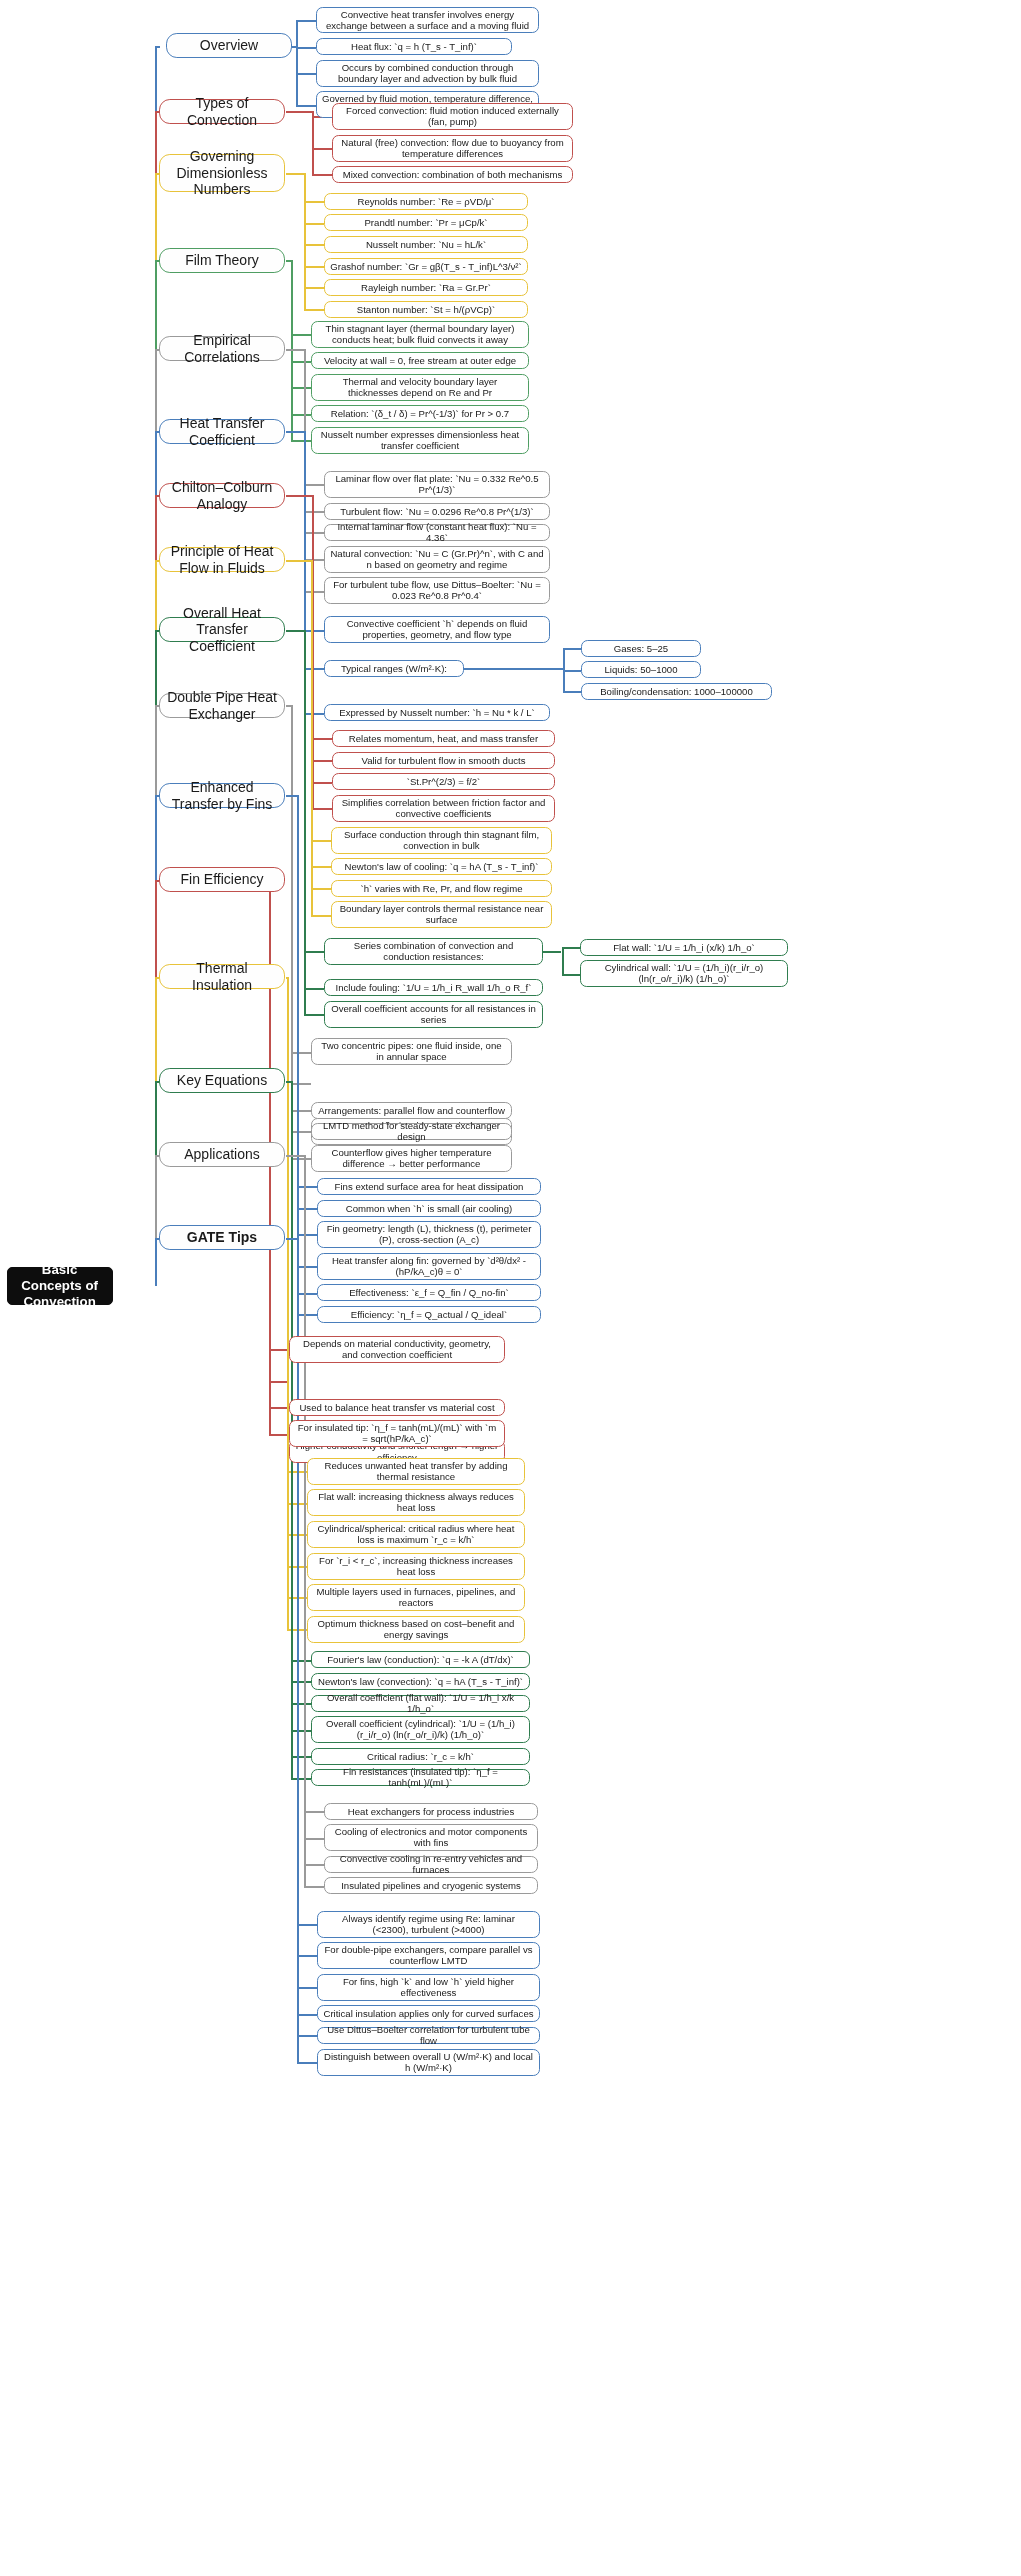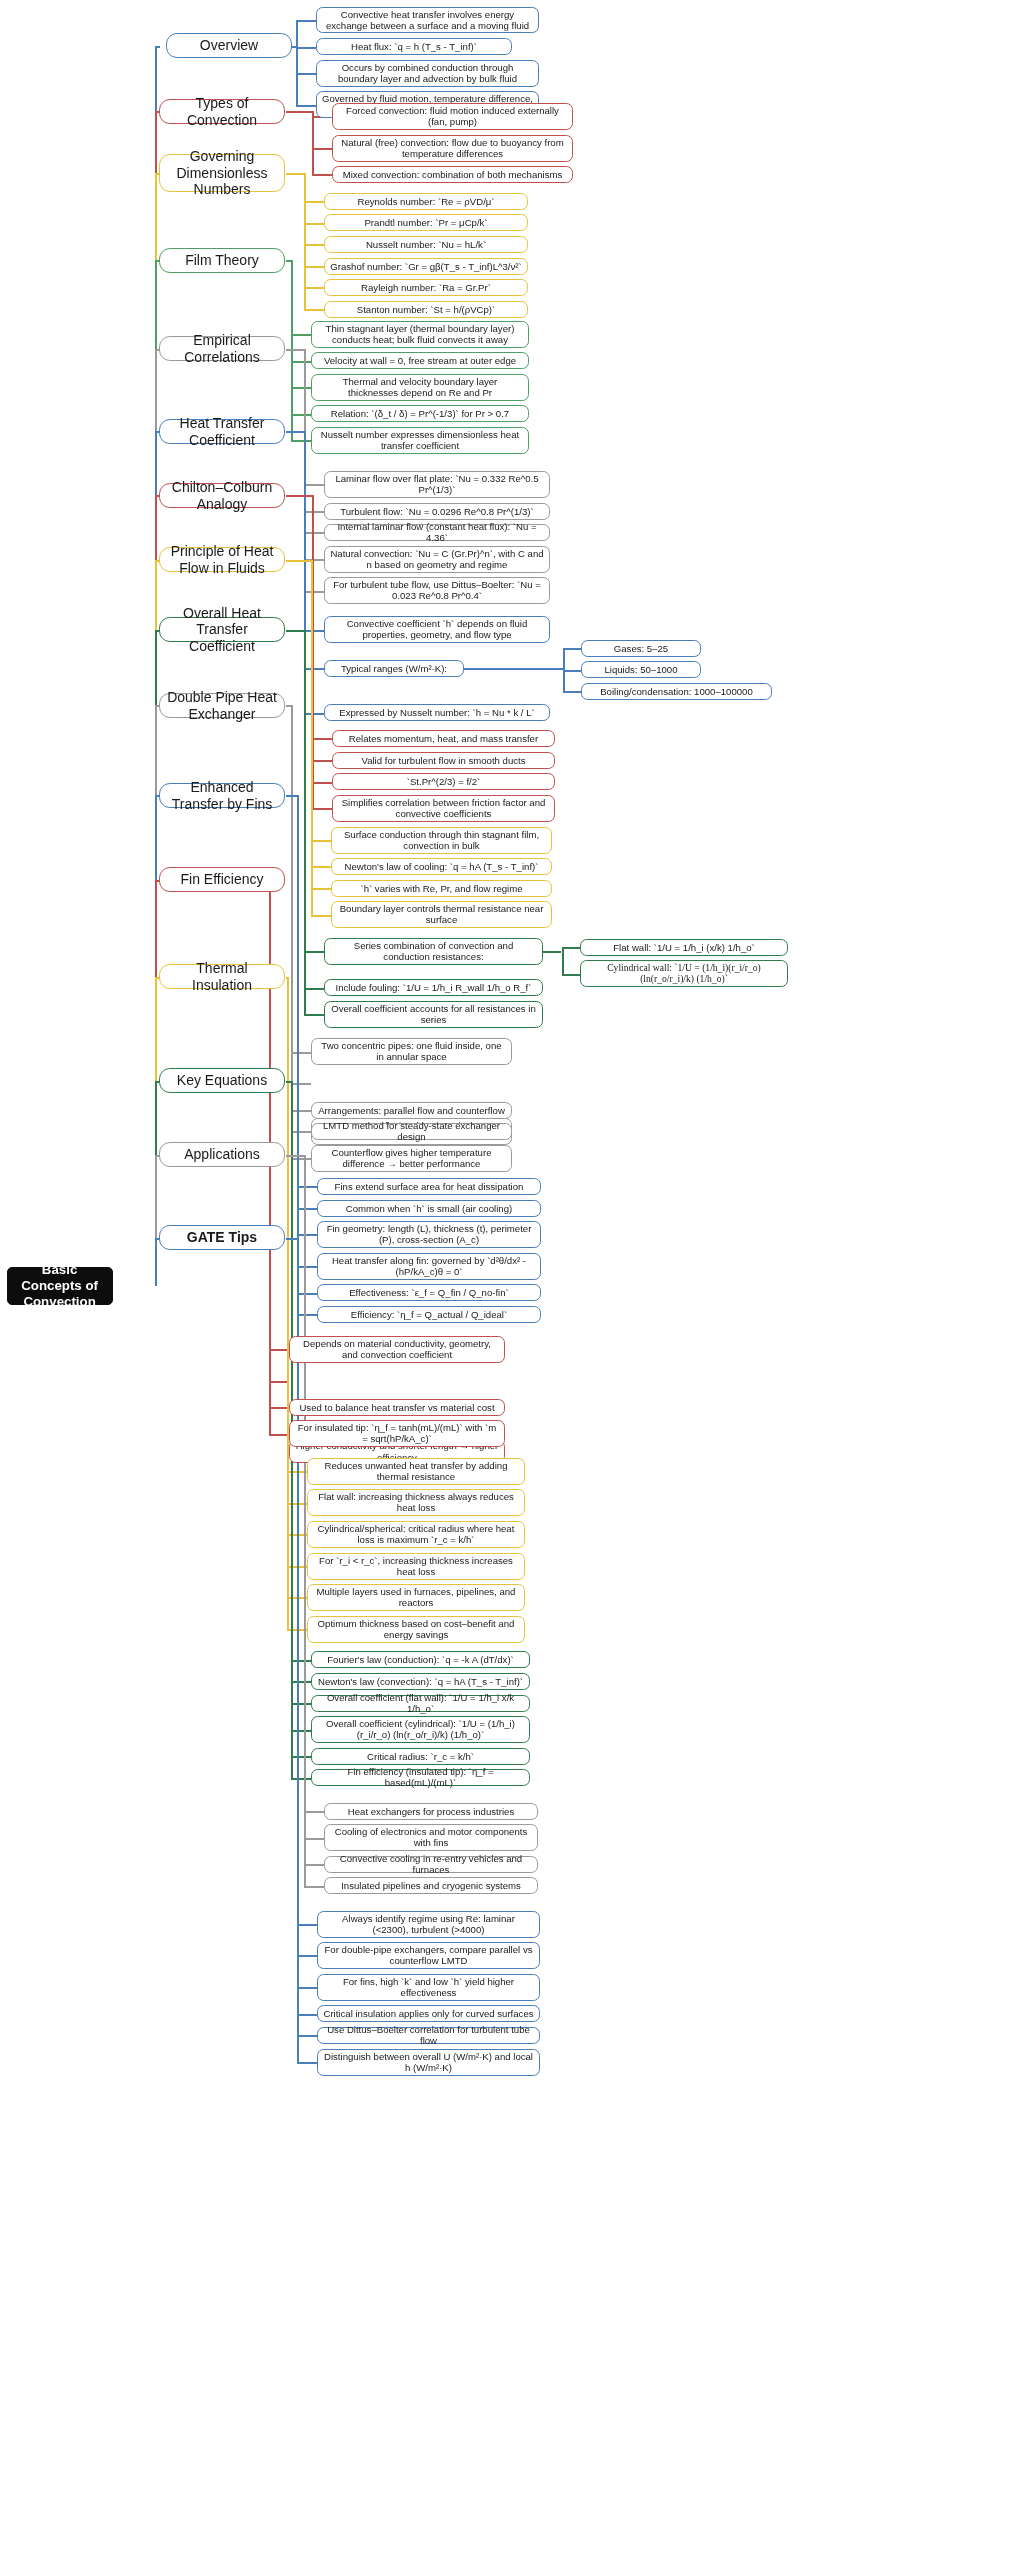--- a/index.html
+++ b/index.html
@@ -202,21 +202,21 @@
     <div class="node l1" style="left: 159px; top: 617px; width: 126px; height: 25px; border-color: rgb(47, 125, 79);">Overall Heat Transfer Coefficient</div>
     <div class="conn h" style="left: 286px; top: 630px; width: 18.3px; border-top-color: rgb(47, 125, 79);"></div>
     <div class="conn v" style="left: 304px; top: 630px; height: 385px; border-left-color: rgb(47, 125, 79);"></div>
     <div class="conn h" style="left: 304px; top: 951px; width: 20px; border-top-color: rgb(47, 125, 79);"></div>
     <div class="node l2" style="left: 324px; top: 938px; width: 219px; height: 26.6px; border-color: rgb(47, 125, 79);">Series combination of convection and conduction resistances:</div>
     <div class="conn h thin" style="left: 543px; top: 951px; width: 18.3px; border-top-color: rgb(47, 125, 79);"></div>
     <div class="conn v thin" style="left: 562px; top: 947px; height: 26.6px; border-left-color: rgb(47, 125, 79);"></div>
     <div class="conn h thin" style="left: 562px; top: 947px; width: 18.3px; border-top-color: rgb(47, 125, 79);"></div>
     <div class="node l3" style="left: 580px; top: 939px; width: 208px; height: 16.6px; border-color: rgb(47, 125, 79);">Flat wall: `1/U = 1/h_i (x/k) 1/h_o`</div>
     <div class="conn h thin" style="left: 562px; top: 974px; width: 18.3px; border-top-color: rgb(47, 125, 79);"></div>
-    <div class="node l3" style="left: 580px; top: 960px; width: 208px; height: 26.6px; border-color: rgb(47, 125, 79); font-family: Liberation Serif, serif;">Cylindrical wall: `1/U = (1/h_i)(r_i/r_o) (ln(r_o/r_i)/k) (1/h_o)`</div>
+    <div class="node l3" style="left: 580px; top: 960px; width: 208px; height: 26.6px; border-color: rgb(47, 125, 79);">Cylindrical wall: `1/U = (1/h_i)(r_i/r_o) (ln(r_o/r_i)/k) (1/h_o)`</div>
     <div class="conn h" style="left: 304px; top: 988px; width: 20px; border-top-color: rgb(47, 125, 79);"></div>
     <div class="node l2" style="left: 324px; top: 979px; width: 219px; height: 16.6px; border-color: rgb(47, 125, 79);">Include fouling: `1/U = 1/h_i R_wall 1/h_o R_f`</div>
     <div class="conn h" style="left: 304px; top: 1014px; width: 20px; border-top-color: rgb(47, 125, 79);"></div>
     <div class="node l2" style="left: 324px; top: 1001px; width: 219px; height: 26.6px; border-color: rgb(47, 125, 79);">Overall coefficient accounts for all resistances in series</div>
     <div class="conn v" style="left: 155px; top: 705px; height: 581px; border-left-color: rgb(154, 154, 154);"></div>
     <div class="conn h" style="left: 155px; top: 705px; width: 5px; border-top-color: rgb(154, 154, 154);"></div>
     <div class="node l1" style="left: 159px; top: 693px; width: 126px; height: 25px; border-color: rgb(154, 154, 154);">Double Pipe Heat Exchanger</div>
     <div class="conn h" style="left: 286px; top: 705px; width: 5px; border-top-color: rgb(154, 154, 154);"></div>
     <div class="conn v" style="left: 291px; top: 705px; height: 453px; border-left-color: rgb(154, 154, 154);"></div>
     <div class="conn h" style="left: 291px; top: 1052px; width: 20px; border-top-color: rgb(154, 154, 154);"></div>
@@ -285,21 +285,21 @@
     <div class="node l2" style="left: 311px; top: 1651px; width: 219px; height: 16.6px; border-color: rgb(47, 125, 79); border-radius: 6px;">Fourier's law (conduction): `q = -k A (dT/dx)`</div>
     <div class="conn h" style="left: 291px; top: 1681px; width: 20px; border-top-color: rgb(47, 125, 79);"></div>
     <div class="node l2" style="left: 311px; top: 1673px; width: 219px; height: 16.6px; border-color: rgb(47, 125, 79);">Newton's law (convection): `q = hA (T_s - T_inf)`</div>
     <div class="conn h" style="left: 291px; top: 1703px; width: 20px; border-top-color: rgb(47, 125, 79);"></div>
     <div class="node l2" style="left: 311px; top: 1695px; width: 219px; height: 16.6px; border-color: rgb(47, 125, 79);">Overall coefficient (flat wall): `1/U = 1/h_i x/k 1/h_o`</div>
     <div class="conn h" style="left: 291px; top: 1730px; width: 20px; border-top-color: rgb(47, 125, 79);"></div>
     <div class="node l2" style="left: 311px; top: 1716px; width: 219px; height: 26.6px; border-color: rgb(47, 125, 79);">Overall coefficient (cylindrical): `1/U = (1/h_i)(r_i/r_o) (ln(r_o/r_i)/k) (1/h_o)`</div>
     <div class="conn h" style="left: 291px; top: 1756px; width: 20px; border-top-color: rgb(47, 125, 79);"></div>
     <div class="node l2" style="left: 311px; top: 1748px; width: 219px; height: 16.6px; border-color: rgb(47, 125, 79);">Critical radius: `r_c = k/h`</div>
     <div class="conn h" style="left: 291px; top: 1778px; width: 20px; border-top-color: rgb(47, 125, 79);"></div>
-    <div class="node l2" style="left: 311px; top: 1769px; width: 219px; height: 16.6px; border-color: rgb(47, 125, 79);">Fin efficiency (insulated tip): `η_f = based(mL)/(mL)`</div>
+    <div class="node l2" style="left: 311px; top: 1769px; width: 219px; height: 16.6px; border-color: rgb(47, 125, 79);">Fin resistances (insulated tip): `η_f = tanh(mL)/(mL)`</div>
     <div class="conn v" style="left: 155px; top: 1155px; height: 131px; border-left-color: rgb(154, 154, 154);"></div>
     <div class="conn h" style="left: 155px; top: 1155px; width: 5px; border-top-color: rgb(154, 154, 154);"></div>
     <div class="node l1" style="left: 159px; top: 1142px; width: 126px; height: 25px; border-color: rgb(154, 154, 154);">Applications</div>
     <div class="conn h" style="left: 286px; top: 1155px; width: 18.3px; border-top-color: rgb(154, 154, 154);"></div>
     <div class="conn v" style="left: 304px; top: 1155px; height: 731px; border-left-color: rgb(154, 154, 154);"></div>
     <div class="conn h" style="left: 304px; top: 1811px; width: 20px; border-top-color: rgb(154, 154, 154);"></div>
     <div class="node l2" style="left: 324px; top: 1803px; width: 214px; height: 16.6px; border-color: rgb(154, 154, 154);">Heat exchangers for process industries</div>
     <div class="conn h" style="left: 304px; top: 1838px; width: 20px; border-top-color: rgb(154, 154, 154);"></div>
     <div class="node l2" style="left: 324px; top: 1824px; width: 214px; height: 26.6px; border-color: rgb(154, 154, 154);">Cooling of electronics and motor components with fins</div>
     <div class="conn h" style="left: 304px; top: 1864px; width: 20px; border-top-color: rgb(154, 154, 154);"></div>

